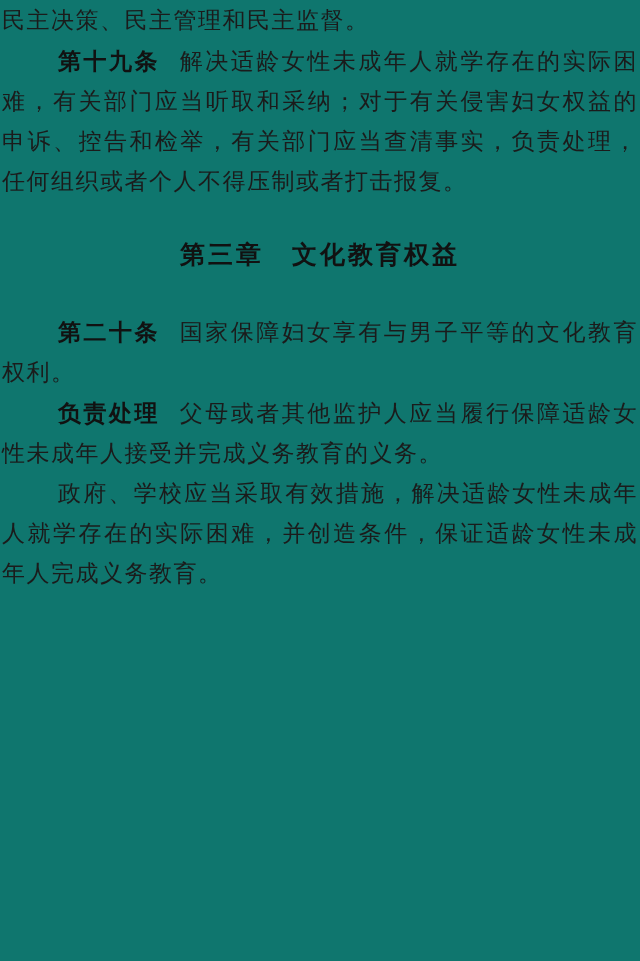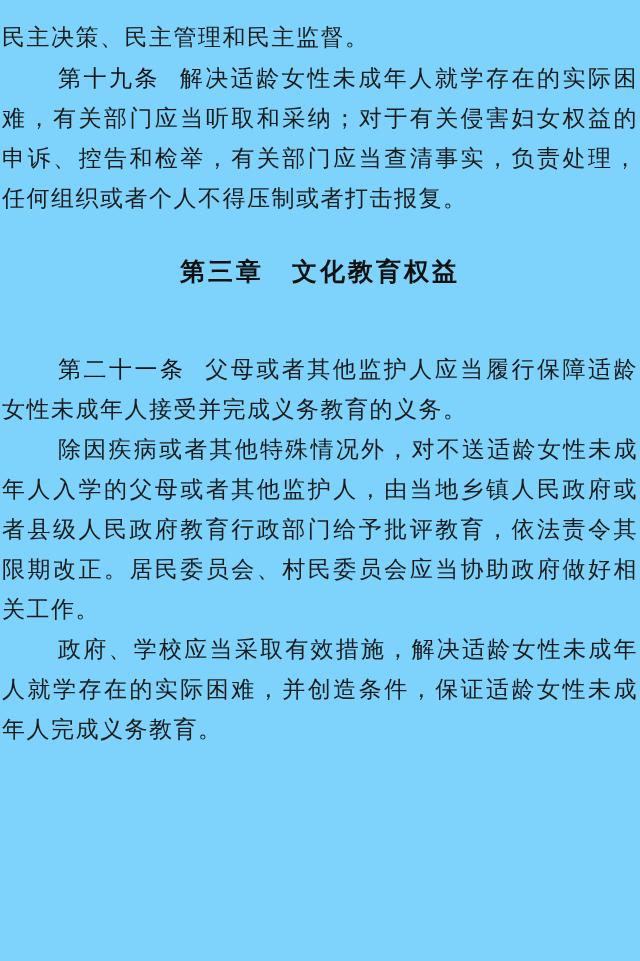--- a/index.html
+++ b/index.html
@@ -5,46 +5,46 @@
   html, body {
     margin: 0;
     padding: 0;
     background: #ffffff;
   }
   .page {
     position: relative;
     width: 640px;
     height: 961px;
     margin: 0;
-    background: #7dd3fc;
+    background: #0f766e;
     overflow: hidden;
     box-sizing: border-box;
-    padding: 18px 2px 0 2px;
+    padding: 1px 2px 0 2px;
     font-family: "Liberation Serif", "DejaVu Serif", serif;
     color: #1b1b1b;
   }
   .para {
     margin: 0;
     font-size: 23px;
     line-height: 40px;
     letter-spacing: 1.5px;
     text-align: justify;
     text-justify: inter-character;
   }
   .para.indent {
     text-indent: 56px;
   }
   .article-lead {
     font-family: "Liberation Sans", "DejaVu Sans", sans-serif;
-    font-weight: normal;
+    font-weight: bold;
     color: #111111;
     margin-right: 0.85em;
   }
   .chapter-heading {
-    margin: 32px 0 58px 0;
+    margin: 32px 0 38px 0;
     font-family: "Liberation Sans", "DejaVu Sans", sans-serif;
     font-weight: bold;
     font-size: 25px;
     line-height: 40px;
     letter-spacing: 3px;
     text-align: center;
     color: #111111;
   }
 </style>
 </head>
@@ -57,26 +57,26 @@
   </p>
 
 
 
   <p class="para indent">
     <span class="article-lead">第十九条</span><span>解决适龄女性未成年人就学存在的实际困难，有关部门应当听取和采纳；对于有关侵害妇女权益的申诉、控告和检举，有关部门应当查清事实，负责处理，任何组织或者个人不得压制或者打击报复。</span>
   </p>
 
   <h2 class="chapter-heading">第三章　文化教育权益</h2>
 
-
   <p class="para indent">
-    <span class="article-lead">第二十一条</span><span>父母或者其他监护人应当履行保障适龄女性未成年人接受并完成义务教育的义务。</span>
+    <span class="article-lead">第二十条</span><span>国家保障妇女享有与男子平等的文化教育权利。</span>
   </p>
 
   <p class="para indent">
-    <span>除因疾病或者其他特殊情况外，对不送适龄女性未成年人入学的父母或者其他监护人，由当地乡镇人民政府或者县级人民政府教育行政部门给予批评教育，依法责令其限期改正。居民委员会、村民委员会应当协助政府做好相关工作。</span>
+    <span class="article-lead">负责处理</span><span>父母或者其他监护人应当履行保障适龄女性未成年人接受并完成义务教育的义务。</span>
   </p>
+
 
   <p class="para indent">
     <span>政府、学校应当采取有效措施，解决适龄女性未成年人就学存在的实际困难，并创造条件，保证适龄女性未成年人完成义务教育。</span>
   </p>
 
 </div>
 
 </body></html>

